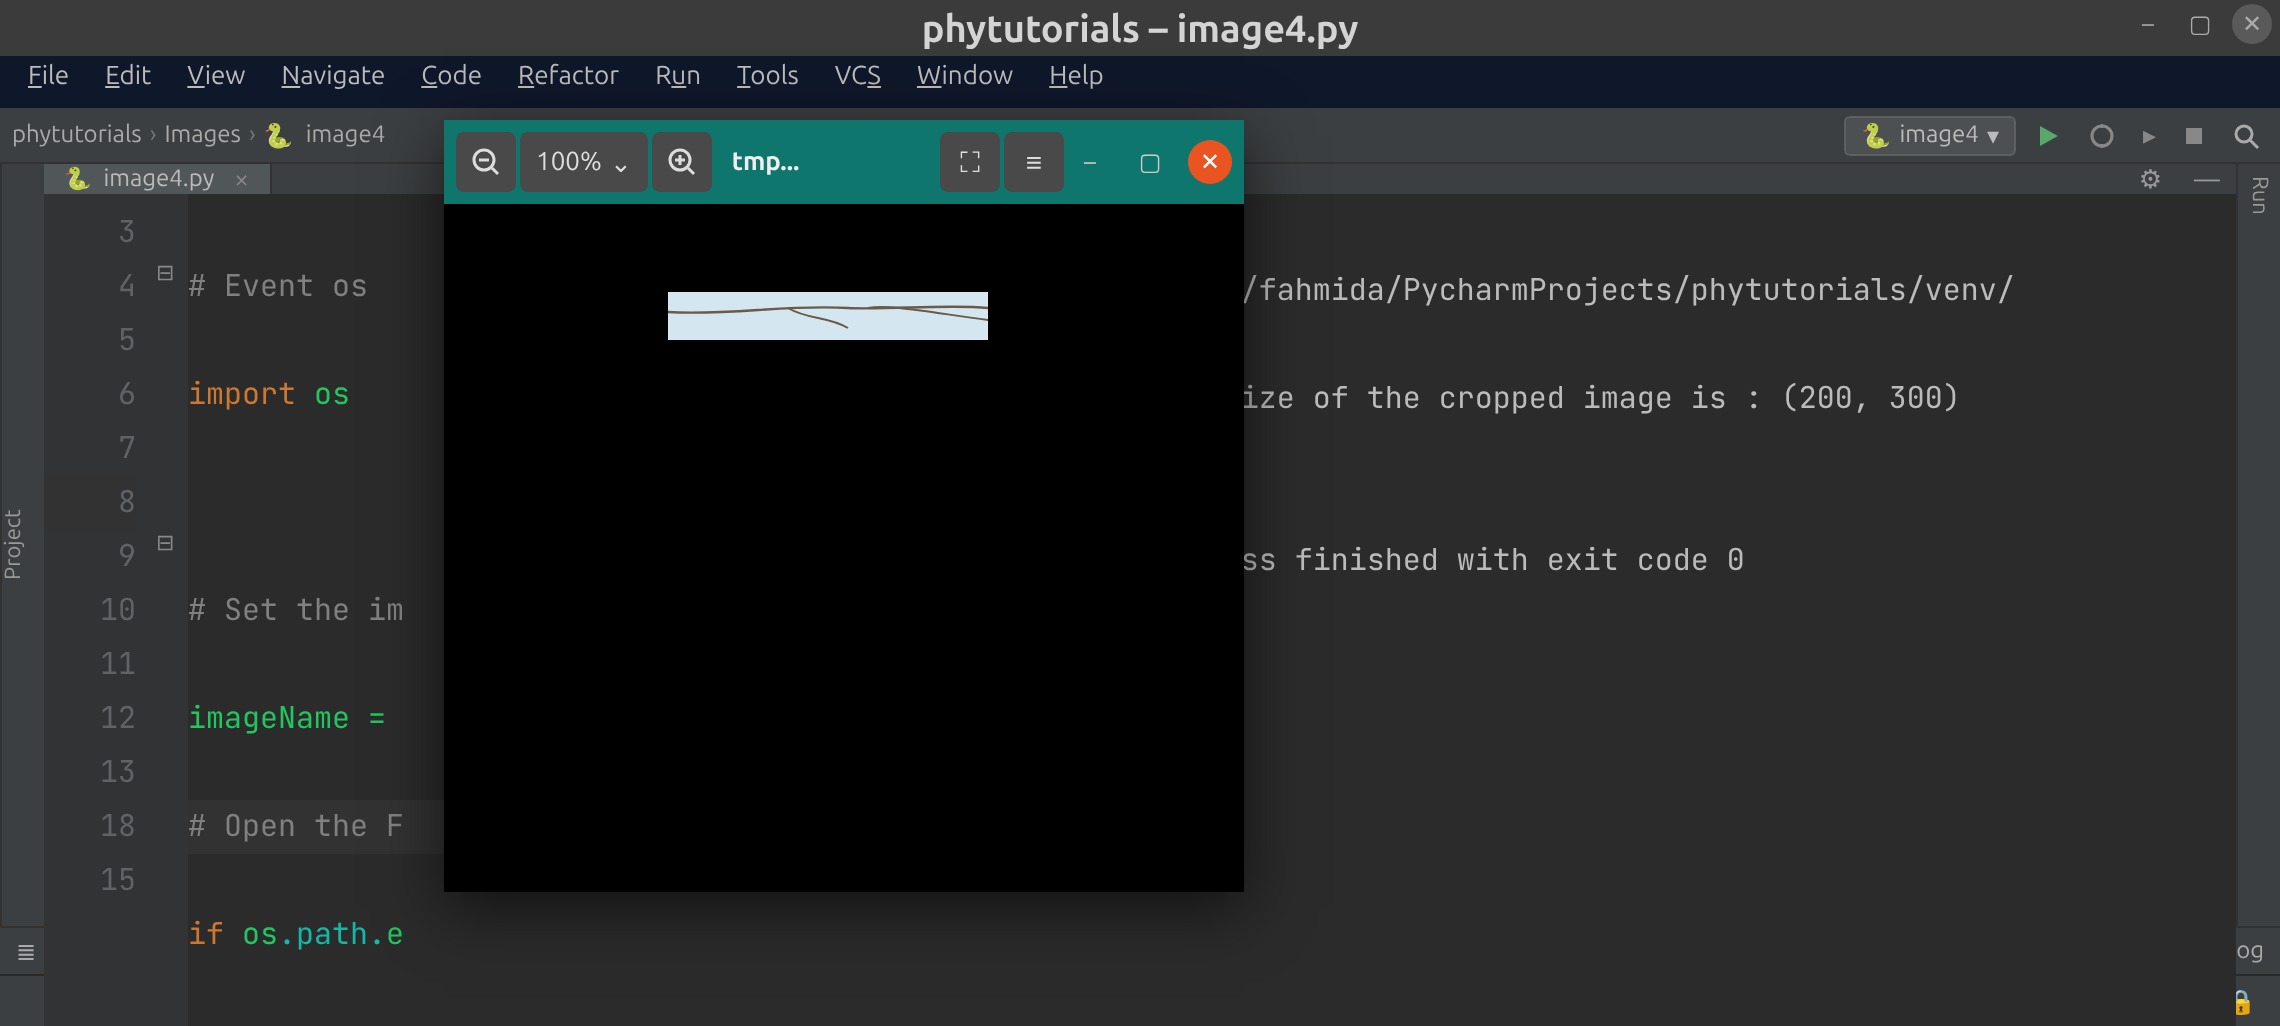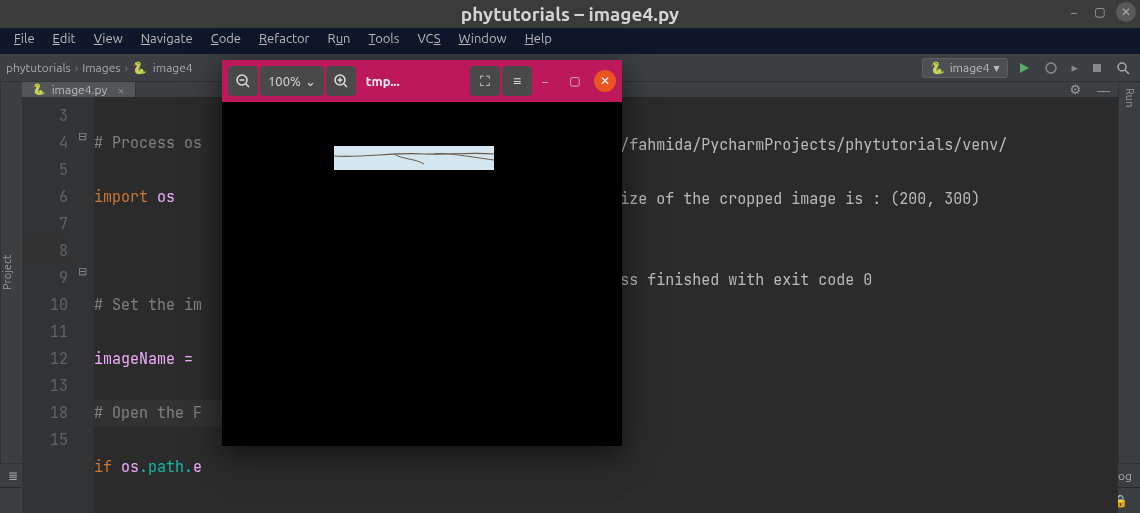--- a/index.html
+++ b/index.html
@@ -111,21 +111,21 @@
 }
 .fold-mark {
   position:absolute; left:2px; color:#888; font-size:11px;
 }
 .code {
   flex: 1; padding: 6px 0; font-family: "JetBrains Mono", monospace;
   font-size: 15px; line-height: 27px; color: #a9b7c6; white-space: pre;
 }
 .code .cm { color: #808080; }
 .code .kw { color: #cc7832; font-weight: normal; }
-.code .id { color: #f0abfc; }
+.code .id { color: #22c55e; }
 .code .dot { color: #14b8a6; }
 .currentline { background: #323232; }
 
 .console {
   flex: 1; background: #2b2b2b; padding: 8px 10px;
   font-family: "JetBrains Mono", monospace; font-size: 15px;
   line-height: 27px; color: #bbbbbb; white-space: pre; overflow: hidden;
   position: relative;
 }
 
@@ -147,21 +147,21 @@
 .statusbar .sitem { padding: 0 4px; }
 .statusbar .lock { color: #888; }
 
 
 .imgviewer {
   position: absolute; left: 222px; top: 60px; width: 400px; height: 386px;
   background: #000; box-shadow: 0 8px 30px rgba(0,0,0,0.6);
   display: flex; flex-direction: column;
 }
 .iv-toolbar {
-  height: 42px; background: #be185d; display: flex; align-items: center;
+  height: 42px; background: #0f766e; display: flex; align-items: center;
   padding: 0 6px; gap: 2px;
 }
 .iv-btn {
   width: 30px; height: 30px; background: #494949; border-radius: 4px;
   display: flex; align-items: center; justify-content: center; color: #ddd;
   font-size: 14px;
 }
 .iv-zoom {
   display: flex; align-items: center; gap: 4px; background: #494949;
   border-radius: 4px; padding: 0 8px; height: 30px; color: #ddd; font-size: 13px;
@@ -303,21 +303,21 @@
           <div>12</div>
           <div>13</div>
           <div>18</div>
           <div>15</div>
         </div>
         <div class="fold-col">
           <span class="fold-mark" style="top:33px">⊟</span>
           <span class="fold-mark" style="top:168px">⊟</span>
         </div>
         <div class="code">
-<div><span class="cm"># Process os</span></div>
+<div><span class="cm"># Event os</span></div>
 <div><span class="kw">import</span><span class="id"> os</span></div>
 <div><span></span>&nbsp;</div>
 <div><span class="cm"># Set the im</span></div>
 <div><span class="id">imageName = </span></div>
 <div class="currentline"><span class="cm"># Open the F</span></div>
 <div><span class="kw">if</span><span class="id"> os</span><span class="dot">.path.</span><span class="id">e</span></div>
 <div>    <span class="cm"># Open t</span></div>
 
 
 

